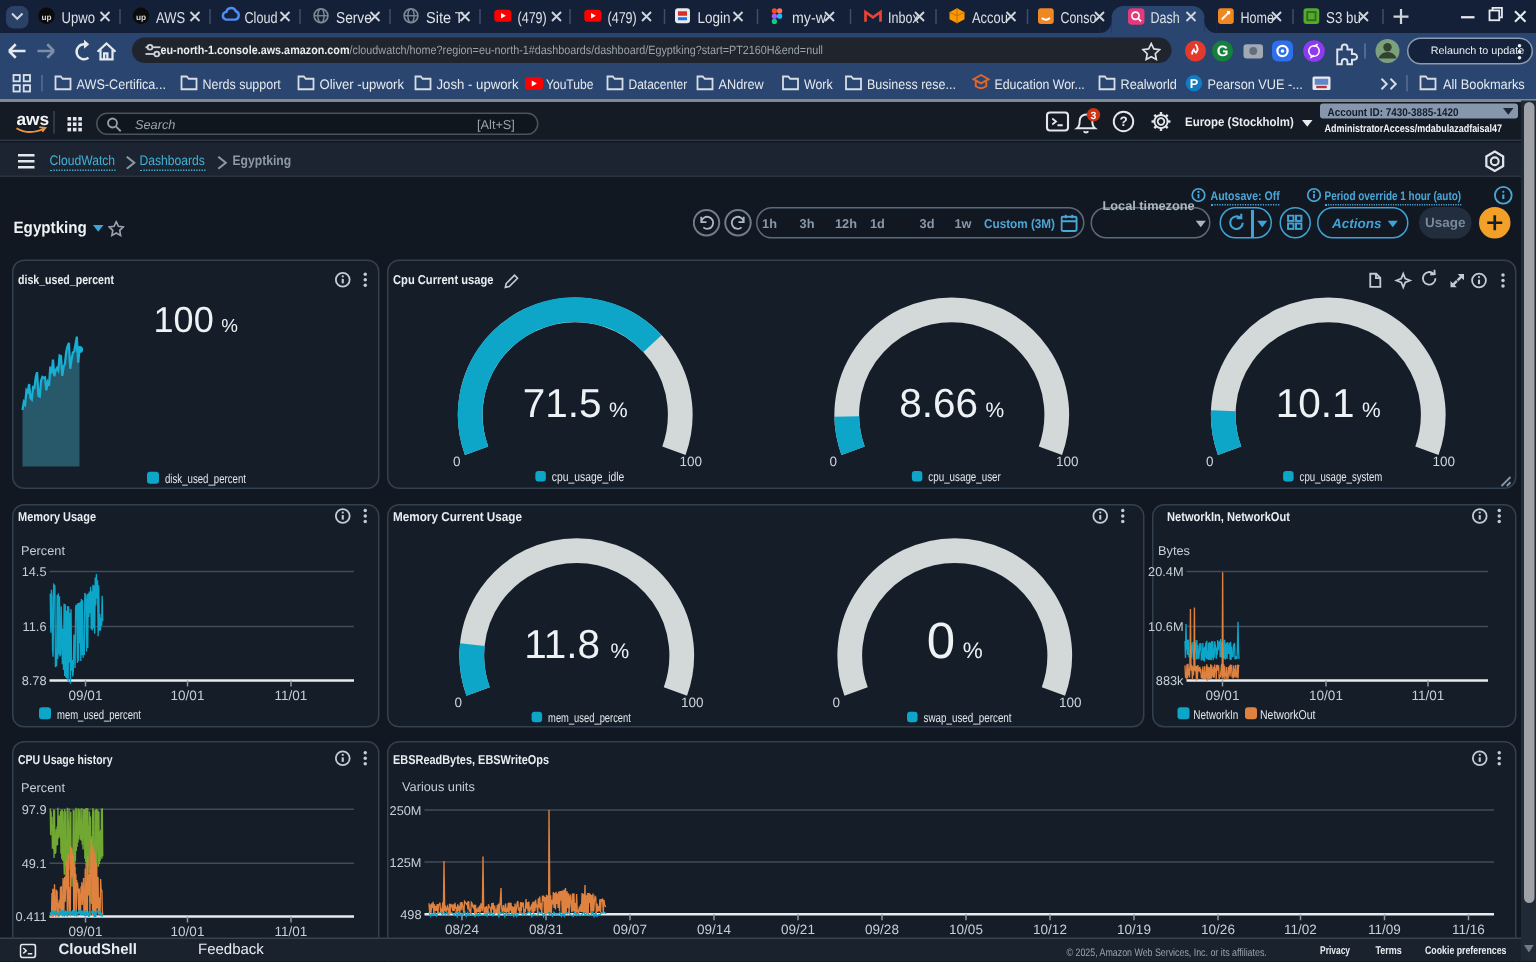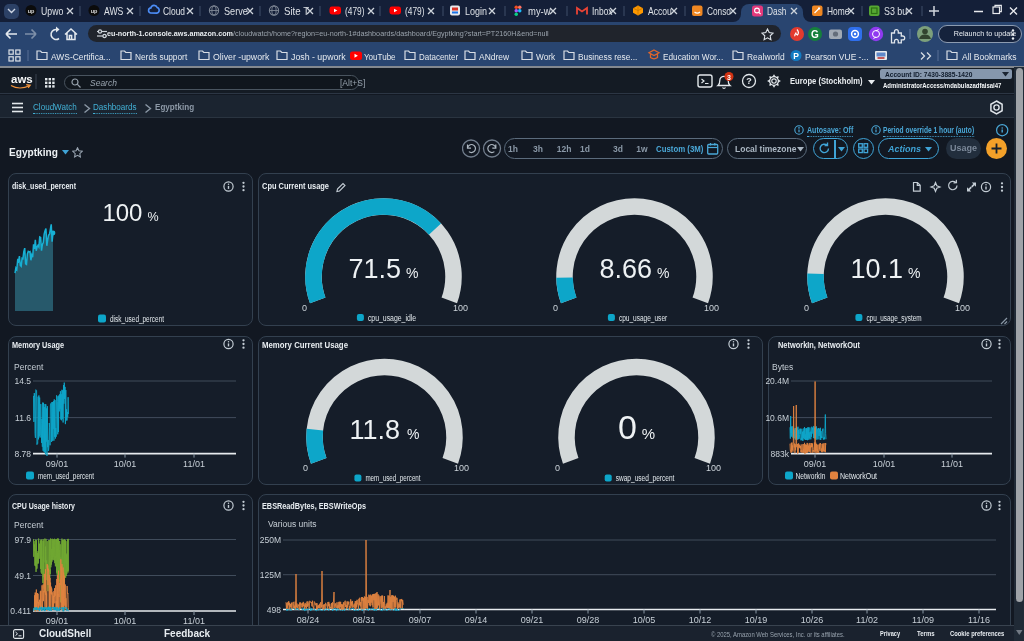--- a/index.html
+++ b/index.html
@@ -216,21 +216,21 @@
       <rect x="48.6" y="17.2" width="2.4" height="2.4"></rect>
       <rect x="52.2" y="17.2" width="2.4" height="2.4"></rect>
     </g>
   </svg>
 <div class="abs" style="left:64px;top:75px;width:295px;height:14.5px;border:1px solid #49545f;border-radius:8px;background:#10161d;"></div>
 <svg class="abs" style="left:71px;top:78px" width="11" height="11">
     <circle cx="4" cy="4" r="3" stroke="#95a0ab" stroke-width="1.2" fill="none"></circle>
     <line x1="6.2" y1="6.2" x2="9.5" y2="9.5" stroke="#95a0ab" stroke-width="1.2"></line>
   </svg>
 <div class="abs" style="left:90px;top:77.5px;font-size:8.5px;font-style:italic;color:#98a3ae;">Search</div>
-<div class="abs" style="left:340px;top:77.5px;font-size:8.5px;color:#98a3ae;">[Alt+S]</div>
+<div class="abs" style="left:318px;top:77.5px;font-size:8.5px;color:#98a3ae;">[Alt+S]</div>
 <svg class="abs" style="left:690px;top:71.5px" width="190" height="22">
     <rect x="8" y="3" width="14" height="12" rx="2" fill="none" stroke="#e3e8ec" stroke-width="1.4"></rect>
     <path d="M11.5 7 l2.5 2 -2.5 2 M15 11.5 h3.5" stroke="#e3e8ec" stroke-width="1.2" fill="none"></path>
     <path d="M28 13.5 h12 c-1.6-1.2-1.8-3-1.8-5 a4.2 4.2 0 0 0 -8.4 0 c0 2-.2 3.8-1.8 5z M32.5 15.5 a1.8 1.8 0 0 0 3 0" fill="none" stroke="#e3e8ec" stroke-width="1.3"></path>
     <circle cx="39" cy="4.5" r="4.5" fill="#d13212"></circle>
     <text x="39" y="7.5" text-anchor="middle" font-size="7" font-weight="bold" fill="#fff" font-family="Liberation Sans, sans-serif">3</text>
     <circle cx="59" cy="9" r="6.5" fill="none" stroke="#e3e8ec" stroke-width="1.3"></circle>
     <text x="59" y="12.2" text-anchor="middle" font-size="9" font-weight="bold" fill="#e3e8ec" font-family="Liberation Sans, sans-serif">?</text>
     <g transform="translate(84,9)">
       <circle r="2.2" fill="none" stroke="#e3e8ec" stroke-width="1.2"></circle>
@@ -318,21 +318,21 @@
 <div class="abs" style="left:606px;top:144px;width:24px;text-align:center;font-size:8.5px;font-weight:bold;color:#8a98a7;">3d</div>
 <div class="abs" style="left:630px;top:144px;width:24px;text-align:center;font-size:8.5px;font-weight:bold;color:#8a98a7;">1w</div>
 <div class="abs" style="left:656px;top:144px;font-size:8.5px;font-weight:bold;color:#4aa8d8;transform:scaleX(0.92);transform-origin:left center;">Custom (3M)</div>
 <svg class="abs" style="left:707px;top:142.5px" width="12" height="12">
     <rect x="0.7" y="1.5" width="10" height="9.5" rx="1" fill="none" stroke="#4aa8d8" stroke-width="1.3"></rect>
     <line x1="0.7" y1="4.5" x2="10.7" y2="4.5" stroke="#4aa8d8" stroke-width="1.2"></line>
     <line x1="3.5" y1="0" x2="3.5" y2="2.5" stroke="#4aa8d8" stroke-width="1.2"></line>
     <line x1="7.8" y1="0" x2="7.8" y2="2.5" stroke="#4aa8d8" stroke-width="1.2"></line>
   </svg>
 <div class="abs" style="left:727px;top:138px;width:80px;height:21px;border:1.5px solid #5b6b7c;border-radius:11px;"></div>
-<div class="abs" style="left:735px;top:144px;font-size:8.5px;font-weight:bold;color:#aab6c2;text-align:right;">Local timezone</div>
+<div class="abs" style="left:735px;top:132px;font-size:8.5px;font-weight:bold;color:#aab6c2;text-align:right;">Local timezone</div>
 <svg class="abs" style="left:796.5px;top:146.5px" width="8" height="6">
     <path d="M0 0 h7 l-3.5 4.5z" fill="#aab6c2"></path>
   </svg>
 <div class="abs" style="left:813px;top:138px;width:35px;height:21px;border:1.5px solid #3fa3d6;border-radius:11px;"></div>
 <div class="abs" style="left:834px;top:139.5px;width:1.5px;height:18px;background:#3fa3d6;"></div>
 <svg class="abs" style="left:818px;top:142px" width="13" height="13">
     <path d="M10.5 6.5 a4.2 4.2 0 1 1 -1.3 -3.1 M9.5 0.5 l0 3 l-3 0" stroke="#3fa3d6" stroke-width="1.4" fill="none"></path>
   </svg>
 <svg class="abs" style="left:838px;top:146.5px" width="8" height="6">
     <path d="M0 0 h7 l-3.5 4.5z" fill="#3fa3d6"></path>
@@ -586,21 +586,21 @@
 <text x="979" y="622.5" text-anchor="middle" font-size="9" fill="#c7cfd6">11/16</text>
     <path d="M 286.00 608.03 L 286.99 610.83 L 287.98 609.12 L 288.97 610.23 L 289.97 608.48 L 290.96 610.56 L 291.95 608.36 L 292.94 608.59 L 293.93 608.04 L 294.92 609.94 L 295.92 608.10 L 296.91 609.83 L 297.90 608.35 L 298.89 610.13 L 299.88 608.58 L 300.87 608.35 L 301.87 608.94 L 302.86 610.17 L 303.85 607.77 L 304.84 611.06 L 305.83 608.44 L 306.82 610.29 L 307.82 608.85 L 308.81 609.65 L 309.80 607.47 L 310.79 610.93 L 311.78 608.32 L 312.77 610.08 L 313.76 608.58 L 314.76 610.08 L 315.75 610.17 L 316.74 610.93 L 317.73 608.43 L 318.72 610.39 L 319.71 608.94 L 320.71 610.27 L 321.70 610.20 L 322.69 610.27 L 323.68 608.86 L 324.67 610.66 L 325.66 607.74 L 326.66 609.55 L 327.65 608.02 L 328.64 610.48 L 329.63 609.16 L 330.62 607.79 L 331.61 607.52 L 332.61 611.03 L 333.60 608.42 L 334.59 608.91 L 335.58 608.56 L 336.57 611.09 L 337.56 608.21 L 338.55 610.03 L 339.55 609.41 L 340.54 610.17 L 341.53 609.28 L 342.52 610.93 L 343.51 607.60 L 344.50 610.76 L 345.50 608.89 L 346.49 608.76 L 347.48 608.36 L 348.47 610.10 L 349.46 608.20 L 350.45 609.94 L 351.45 608.85 L 352.44 608.22 L 353.43 608.31 L 354.42 611.04 L 355.41 609.80 L 356.40 609.94 L 357.39 610.26 L 358.39 610.48 L 359.38 608.04 L 360.37 608.78 L 361.36 608.41 L 362.35 611.02 L 363.34 608.48 L 364.34 608.72 L 365.33 607.99 L 366.32 609.81 L 367.31 608.41 L 368.30 610.64 L 369.29 608.13 L 370.29 609.55 L 371.28 609.09 L 372.27 609.49 L 373.26 608.28 L 374.25 610.79 L 375.24 608.59 L 376.24 610.71 L 377.23 607.70 L 378.22 609.09 L 379.21 607.80 L 380.20 609.95 L 381.19 610.26 L 382.18 610.80 L 383.18 607.65 L 384.17 610.27 L 385.16 608.55 L 386.15 610.29 L 387.14 610.33 L 388.13 609.56 L 389.13 607.82 L 390.12 610.08 L 391.11 609.30 L 392.10 609.11 L 393.09 610.11 L 394.08 610.31 L 395.08 607.97 L 396.07 611.02 L 397.06 608.57 L 398.05 610.83 L 399.04 609.80 L 400.03 609.90 L 401.03 608.36 L 402.02 608.63 L 403.01 608.15 L 404.00 609.15" stroke="#0da6c9" stroke-width="0.9" fill="none"></path>
     <path d="M 286.00 602.17 L 286.46 608.86 L 286.91 603.06 L 287.37 608.51 L 287.82 602.22 L 288.28 605.25 L 288.73 601.16 L 289.19 609.33 L 289.64 602.81 L 290.10 607.52 L 290.56 604.10 L 291.01 607.32 L 291.47 602.68 L 291.92 609.39 L 292.38 603.27 L 292.83 603.21 L 293.29 601.88 L 293.75 608.16 L 294.20 605.62 L 294.66 608.32 L 295.11 601.61 L 295.57 609.43 L 296.00 574.00 L 296.48 607.51 L 296.93 603.48 L 297.39 607.93 L 297.85 605.83 L 298.30 604.46 L 298.76 606.74 L 299.21 609.62 L 299.67 602.52 L 300.12 609.10 L 300.58 602.56 L 301.03 604.30 L 301.49 603.73 L 301.95 607.47 L 302.40 602.87 L 302.86 607.32 L 303.31 601.86 L 303.77 606.02 L 304.22 604.53 L 304.68 609.08 L 305.14 602.88 L 305.59 607.32 L 306.05 603.95 L 306.50 608.49 L 306.96 601.60 L 307.41 606.72 L 307.87 601.40 L 308.32 602.86 L 308.78 606.73 L 309.24 608.38 L 309.69 600.85 L 310.15 601.37 L 310.60 602.30 L 311.06 602.84 L 311.51 602.03 L 311.97 606.29 L 312.42 600.73 L 312.88 607.13 L 313.34 606.75 L 313.79 609.22 L 314.25 601.55 L 314.70 602.16 L 315.16 604.54 L 315.61 605.20 L 316.07 603.07 L 316.53 609.40 L 316.98 603.21 L 317.44 609.20 L 317.89 605.70 L 318.35 607.98 L 318.80 604.87 L 319.26 608.03 L 319.71 603.74 L 320.17 608.38 L 320.63 602.26 L 321.08 604.12 L 321.54 607.54 L 322.00 571.00 L 322.45 604.34 L 322.90 609.19 L 323.36 604.76 L 323.81 609.47 L 324.27 604.09 L 324.73 607.33 L 325.18 608.84 L 325.64 602.83 L 326.09 604.65 L 326.55 604.76 L 327.00 606.02 L 327.46 608.58 L 327.92 602.02 L 328.37 606.23 L 328.83 601.86 L 329.28 608.83 L 329.74 603.72 L 330.19 607.94 L 330.65 606.97 L 331.10 608.64 L 331.56 603.13 L 332.02 608.81 L 332.47 602.33 L 332.93 608.79 L 333.38 602.56 L 334.00 592.00 L 334.29 602.86 L 334.75 607.99 L 335.20 606.85 L 335.66 603.34 L 336.12 607.75 L 336.57 607.80 L 337.03 602.29 L 337.48 608.21 L 337.94 605.25 L 338.39 607.88 L 338.85 601.88 L 339.31 609.26 L 339.76 601.72 L 340.22 607.14 L 340.67 601.86 L 341.13 609.49 L 341.58 604.22 L 342.04 609.65 L 342.49 604.53 L 342.95 609.17 L 343.41 602.31 L 343.86 609.52 L 344.32 605.77 L 344.77 601.74 L 345.23 600.72 L 345.68 607.08 L 346.14 604.99 L 346.59 609.27 L 347.05 601.44 L 347.51 607.69 L 347.96 601.52 L 348.42 604.36 L 348.87 601.73 L 349.33 609.48 L 349.78 606.10 L 350.24 608.07 L 350.69 599.36 L 351.15 605.71 L 351.61 601.59 L 352.06 607.69 L 352.52 600.96 L 352.97 607.62 L 353.43 606.89 L 353.88 604.59 L 354.34 603.62 L 354.80 608.40 L 355.25 601.17 L 355.71 609.38 L 356.16 601.01 L 356.62 607.45 L 357.07 599.80 L 357.53 604.24 L 357.98 603.72 L 358.44 608.94 L 358.90 598.80 L 359.35 605.17 L 359.81 597.72 L 360.26 606.40 L 360.72 601.99 L 361.17 609.36 L 361.63 597.03 L 362.08 600.66 L 362.54 597.11 L 363.00 609.21 L 363.45 598.06 L 363.91 609.07 L 364.36 596.51 L 364.82 609.12 L 365.27 596.97 L 365.73 608.15 L 366.00 540.00 L 366.64 608.29 L 367.10 596.88 L 367.55 608.72 L 368.01 599.95 L 368.46 602.99 L 368.92 594.68 L 369.37 605.32 L 369.83 595.33 L 370.29 606.31 L 370.74 594.60 L 371.20 602.72 L 371.65 595.67 L 372.11 605.31 L 372.56 594.37 L 373.02 607.54 L 373.47 593.96 L 373.93 600.25 L 374.39 593.94 L 374.84 608.97 L 375.30 593.57 L 375.75 608.86 L 376.21 593.08 L 376.66 609.05 L 377.00 592.00 L 377.58 607.76 L 378.03 594.22 L 378.49 605.37 L 378.94 595.50 L 379.40 608.99 L 379.85 598.10 L 380.31 596.28 L 380.76 604.20 L 381.22 608.10 L 381.68 595.65 L 382.13 607.71 L 382.59 595.59 L 383.04 607.44 L 383.50 602.06 L 383.95 609.28 L 384.41 596.00 L 384.86 607.89 L 385.32 606.39 L 385.78 608.72 L 386.23 604.32 L 386.69 607.71 L 387.14 602.82 L 387.60 608.03 L 388.05 595.39 L 388.51 607.92 L 388.97 595.84 L 389.42 608.30 L 390.00 590.00 L 390.33 608.41 L 390.79 596.82 L 391.24 609.25 L 391.70 595.34 L 392.15 609.22 L 392.61 595.28 L 393.07 602.00 L 393.52 595.77 L 393.98 609.22 L 394.43 596.74 L 394.89 607.28 L 395.34 595.68 L 395.80 607.67 L 396.25 600.64 L 396.71 597.65 L 397.17 598.24 L 397.62 608.94 L 398.08 602.43 L 398.53 607.78 L 398.99 604.02 L 399.44 607.43 L 399.90 599.52 L 400.36 608.25 L 400.81 599.33 L 401.27 601.22 L 401.72 598.96 L 402.18 608.53 L 402.63 599.94 L 403.09 603.38 L 403.54 604.30 L 404.00 604.12" stroke="#e0823f" stroke-width="0.9" fill="none"></path>
   </svg>
 <div class="abs" style="left:0;top:625px;width:1024px;height:16px;background:#1a222e;border-top:1px solid #39434f;"></div>
 <svg class="abs" style="left:13px;top:628.5px" width="12" height="10">
     <rect x="0.6" y="0.6" width="10" height="8.8" rx="1.5" fill="none" stroke="#e3e8ec" stroke-width="1.1"></rect>
     <path d="M2.5 3 l2 1.8 -2 1.8 M5.5 6.8 h3" stroke="#e3e8ec" stroke-width="1" fill="none"></path>
   </svg>
 <div class="abs" style="left:39px;top:628px;font-size:10px;font-weight:bold;color:#e8edf1;">CloudShell</div>
-<div class="abs" style="left:132px;top:628px;font-size:10px;font-weight:bold;color:#e8edf1;margin-left:32px;">Feedback</div>
+<div class="abs" style="left:132px;top:628px;font-size:10px;font-weight:normal;color:#e8edf1;">Feedback</div>
 <div class="abs" style="left:711px;top:629.5px;font-size:7.2px;color:#98a3ae;transform:scaleX(0.82);transform-origin:left center;">© 2025, Amazon Web Services, Inc. or its affiliates.</div>
 <div class="abs" style="left:880px;top:629px;font-size:7.5px;font-weight:bold;color:#e8edf1;transform:scaleX(0.75);transform-origin:left center;">Privacy</div>
 <div class="abs" style="left:917px;top:629px;font-size:7.5px;font-weight:bold;color:#e8edf1;transform:scaleX(0.8);transform-origin:left center;">Terms</div>
 <div class="abs" style="left:950px;top:629px;font-size:7.5px;font-weight:bold;color:#e8edf1;transform:scaleX(0.78);transform-origin:left center;">Cookie preferences</div>
 <div class="abs" style="left:1014px;top:67px;width:10px;height:574px;background:#202a36;"></div>
 <div class="abs" style="left:1015.5px;top:68px;width:7px;height:534px;background:#9fa3a8;border-radius:4px;"></div>
 <svg class="abs" style="left:1016px;top:630px" width="7" height="6">
     <path d="M0 0 h6.5 l-3.25 5z" fill="#727a84"></path>
   </svg>
 </body></html>

